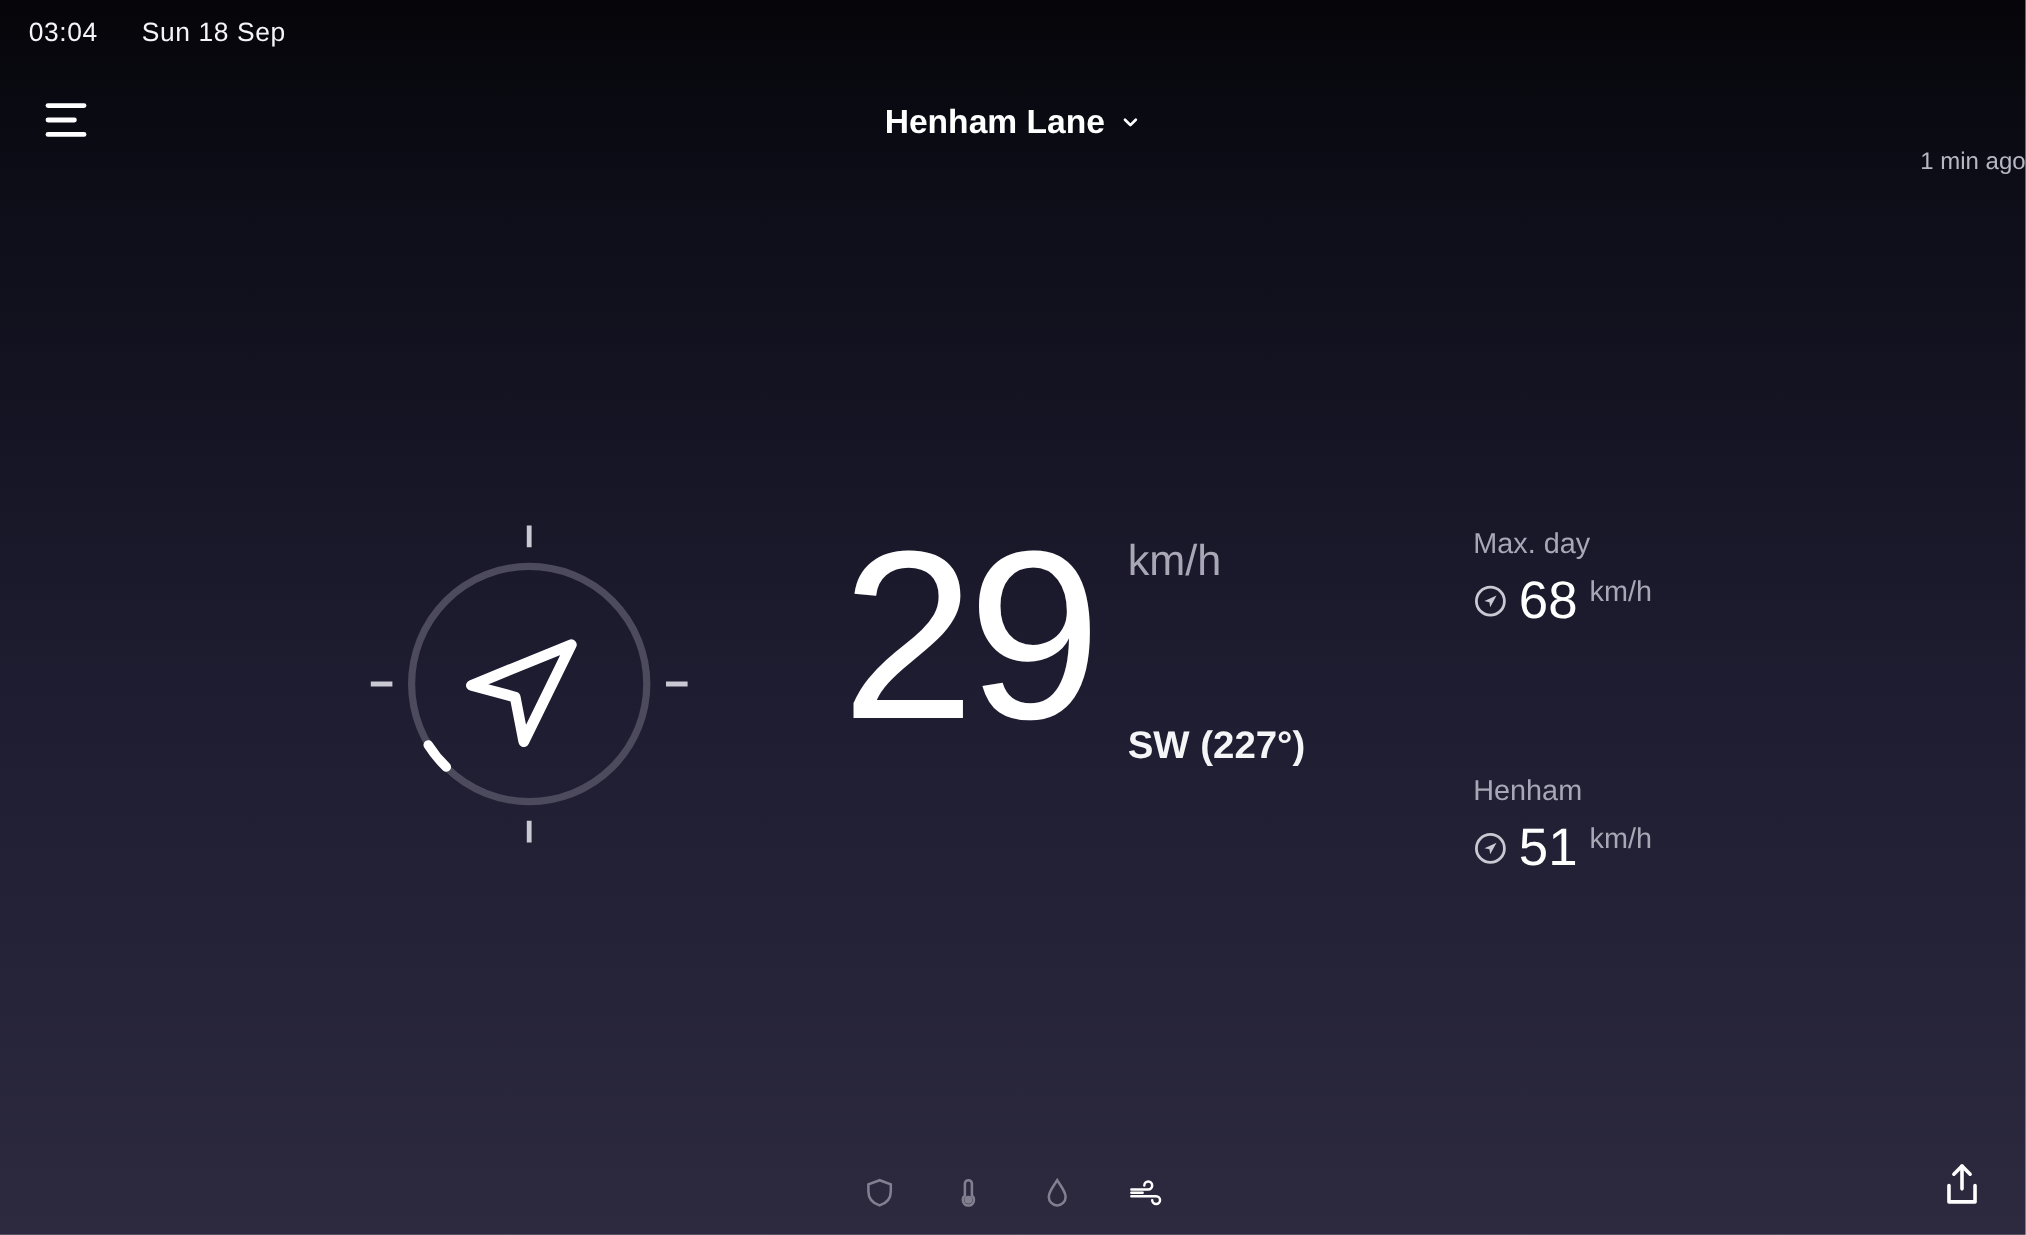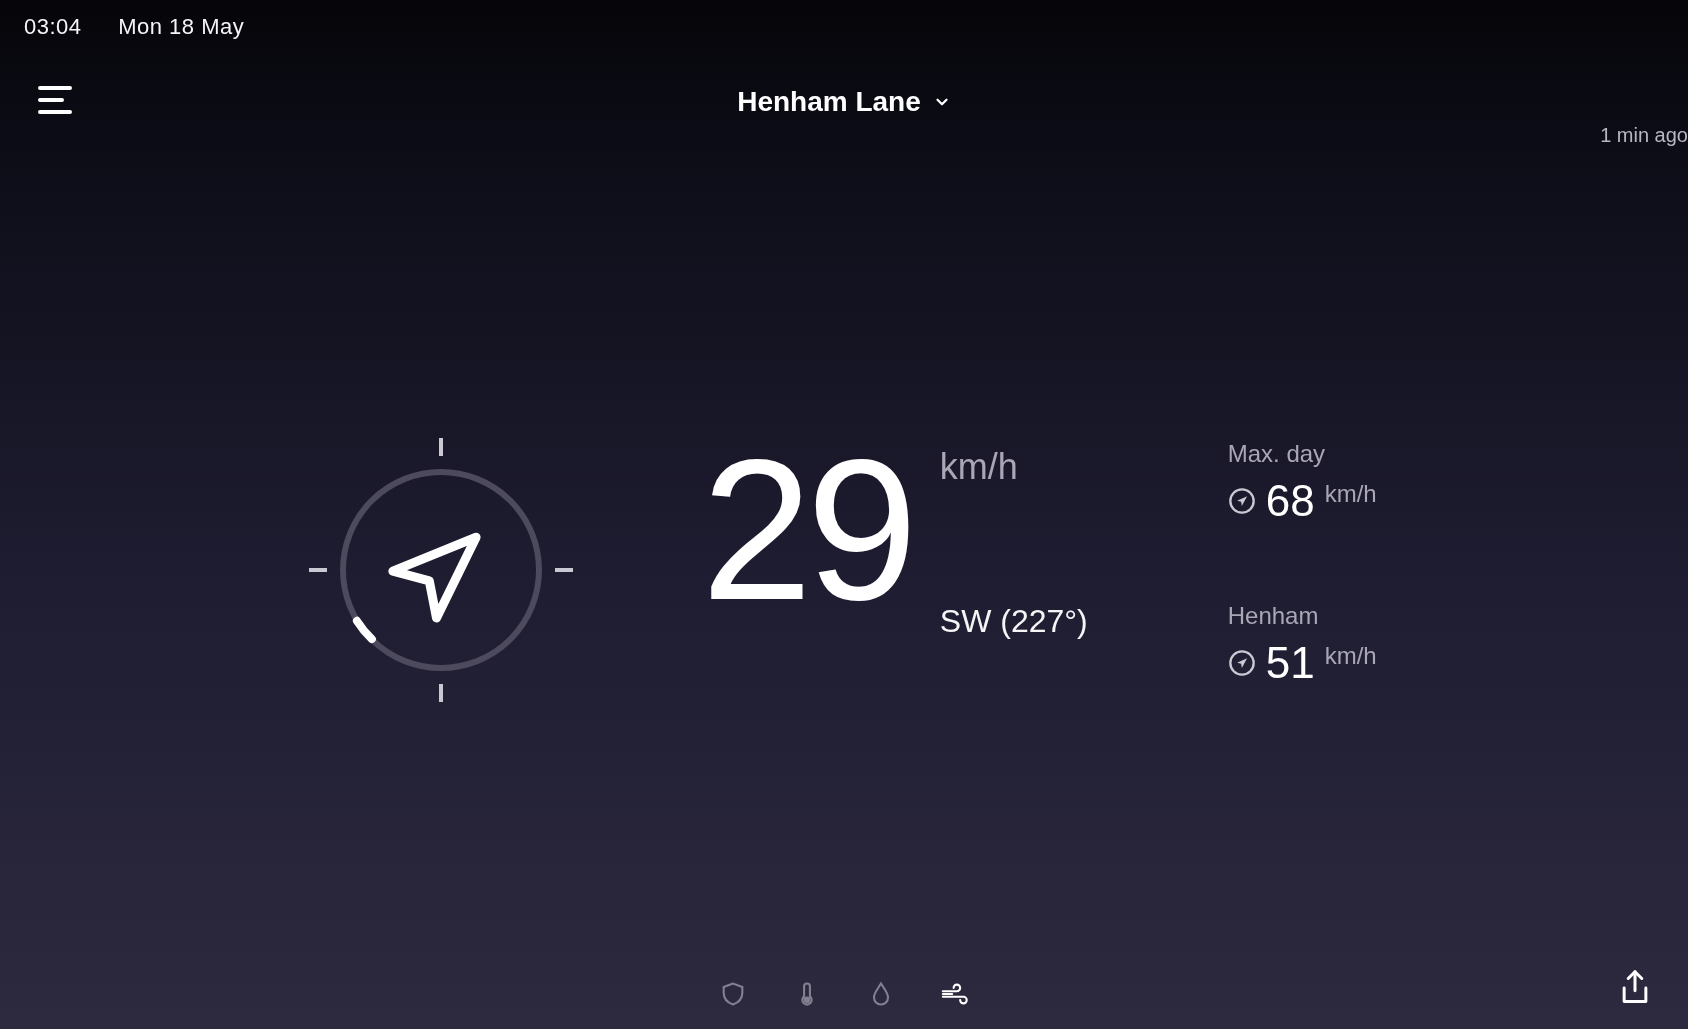--- a/index.html
+++ b/index.html
@@ -121,28 +121,28 @@
     height: 200px;
     padding-top: 6px;
   }
   .wind-unit {
     font-size: 36px;
     font-weight: 400;
     color: #a9a7b6;
   }
   .wind-dir {
     font-size: 32px;
-    font-weight: 400;
+    font-weight: 700;
     color: #f5f5f7;
   }
 
   .side-col {
     display: flex;
     flex-direction: column;
-    gap: 76px;
+    gap: 120px;
     margin-left: 50px;
   }
   .stat .label {
     font-size: 24px;
     color: #a9a7b6;
     margin-bottom: 8px;
     font-weight: 400;
   }
   .stat .row {
     display: flex;
@@ -188,21 +188,21 @@
     right: 36px;
     width: 34px; height: 38px;
     cursor: pointer;
   }
 </style>
 </head>
 <body>
 
 <div class="status-bar">
   <span class="time">03:04</span>
-  <span>Mon 18 May</span>
+  <span>Sun 18 Sep</span>
 </div>
 
 <div class="hamburger">
   <span></span>
   <span></span>
   <span></span>
 </div>
 
 <div class="location-wrap">
   <div class="location-row">

